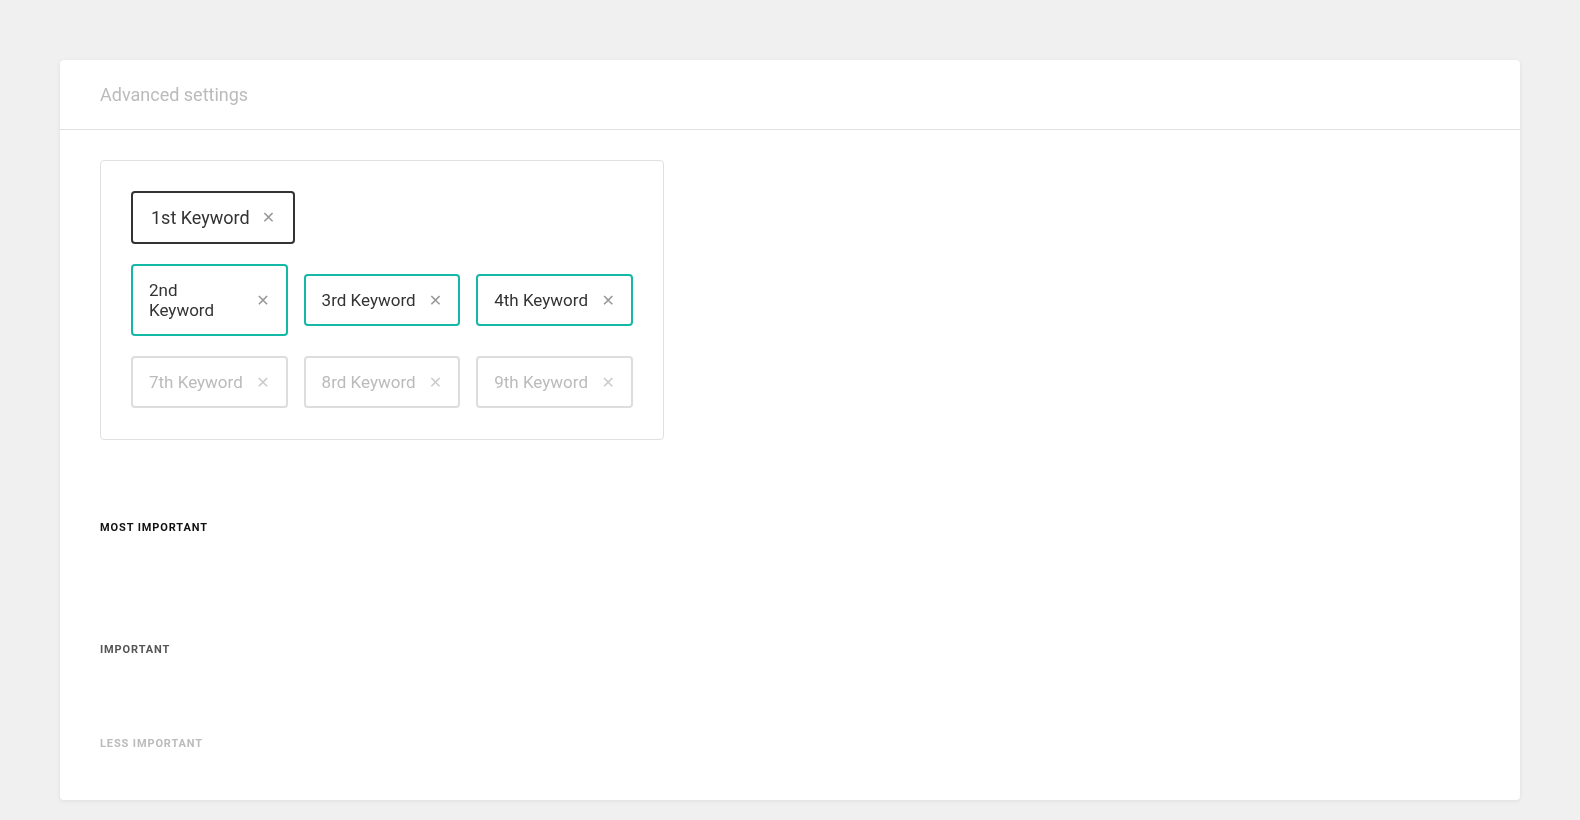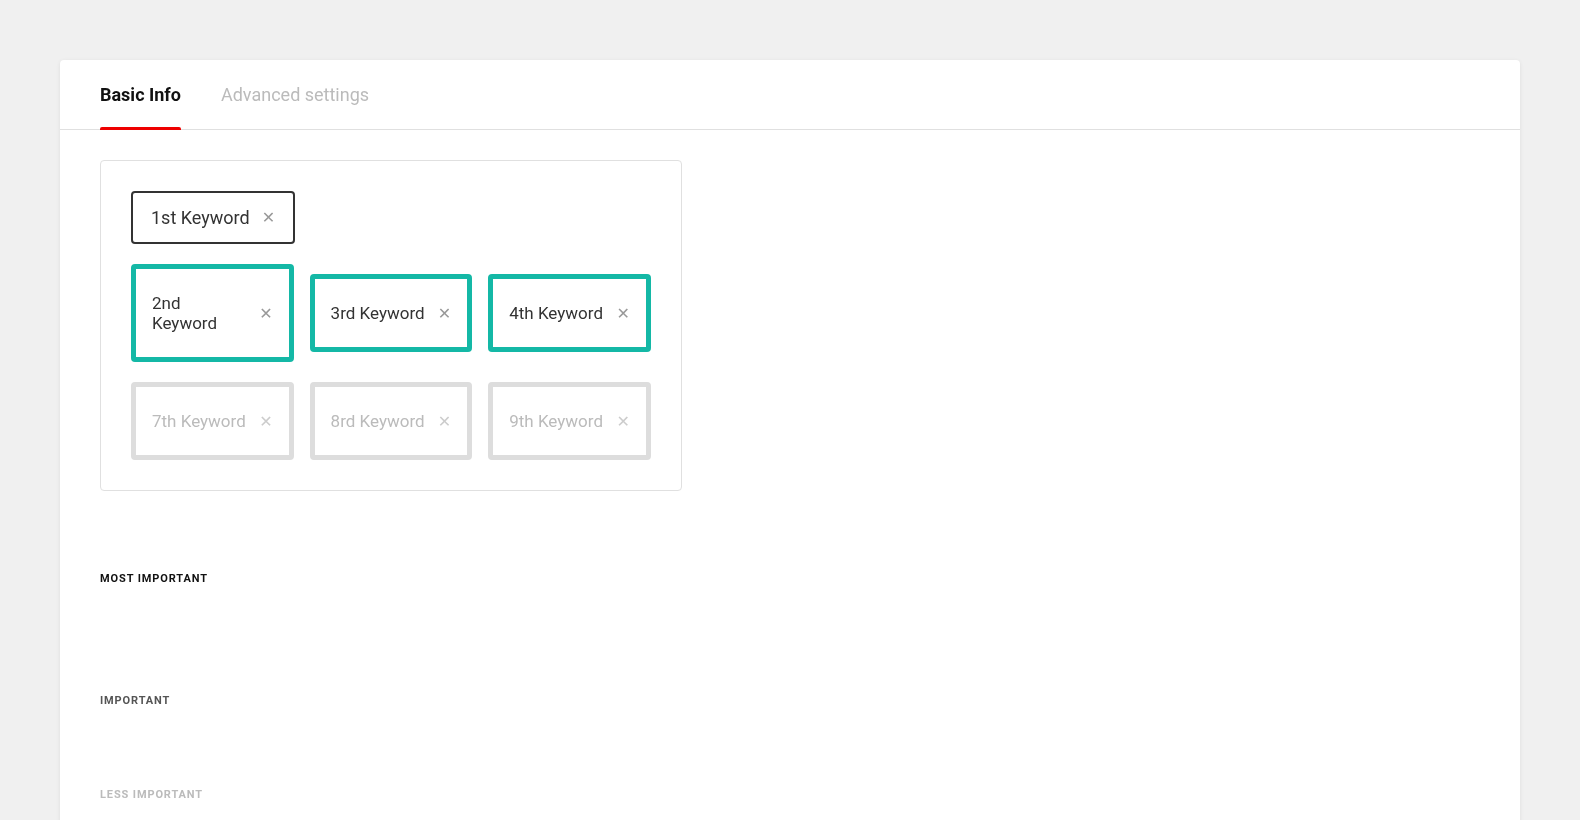--- a/index.html
+++ b/index.html
@@ -96,23 +96,23 @@
     }
 
     .keyword-row:last-child {
       margin-bottom: 0;
     }
 
     .keyword-tag {
       display: flex;
       align-items: center;
       justify-content: space-between;
-      border: 5px solid #14b8a6;
+      border: 2px solid #14b8a6;
       border-radius: 4px;
-      padding: 24px 16px;
+      padding: 14px 16px;
       font-size: 17px;
       color: #333;
       background: #fff;
       min-width: 0;
       flex: 1;
     }
 
     .keyword-tag.primary {
       border: 2px solid #333;
       font-size: 18px;
@@ -170,21 +170,20 @@
     }
   </style>
 </head>
 <body>
 
 <div class="page-wrapper">
 
   <div class="card">
 
     <div class="tabs">
-      <div class="tab active">Basic Info</div>
       <div class="tab inactive">Advanced settings</div>
     </div>
 
     <div class="card-body">
 
       <div class="keywords-area">
 
         <div class="keyword-row">
           <div class="keyword-tag primary">
             <span>1st Keyword</span>

